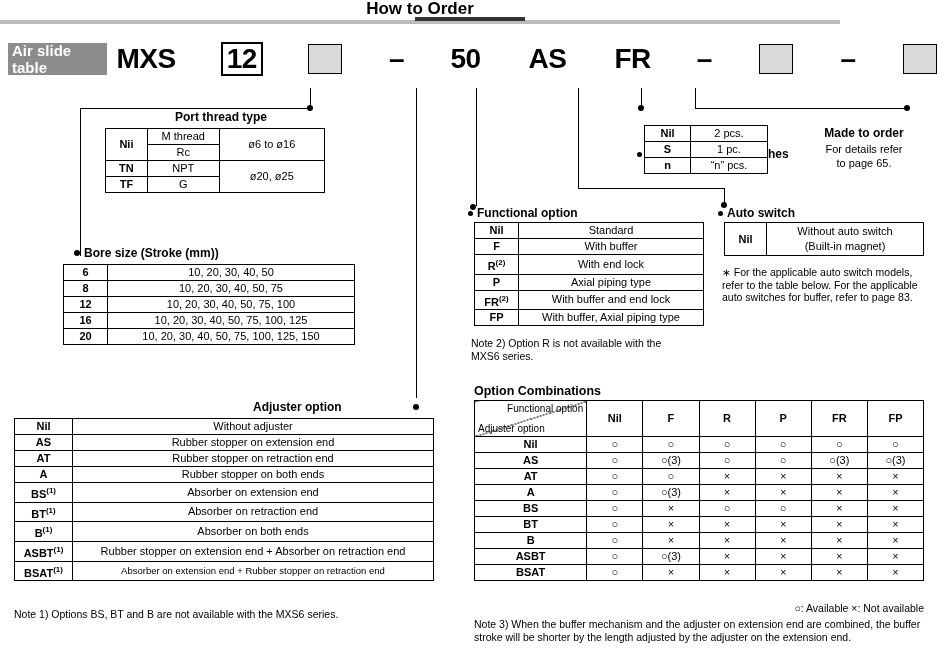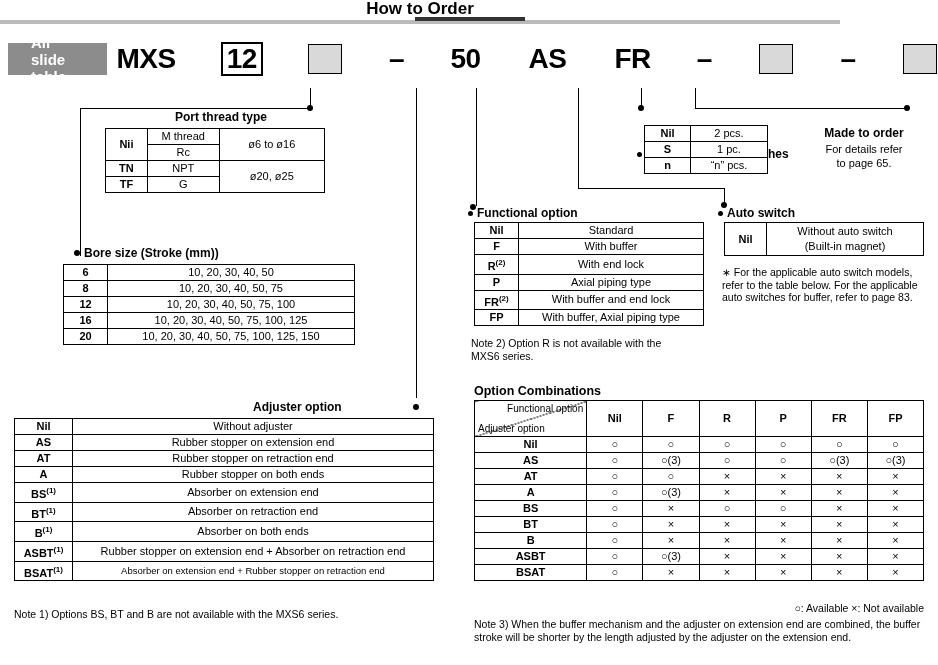--- a/index.html
+++ b/index.html
@@ -23,21 +23,21 @@
   }
   .howto-rule { height:4px; background:#bbb; margin-top:2px; }
   .howto-rule-dark {
     position:absolute; left:415px; top:17px; width:110px; height:4px; background:#333;
   }
 
   
   .code-row { position:absolute; left:8px; top:38px; height:42px; display:flex; align-items:center; }
   .gray-label {
     background:#8c8c8c; color:#fff; font-size:15px; font-weight:bold;
-    padding:7px 23px; letter-spacing:0px; margin-right:10px;
+    padding:7px 4px; letter-spacing:0px; margin-right:10px;
     height:32px; display:flex; align-items:center;
   }
   .code-txt {
     font-size:28px; font-weight:bold; line-height:30px; letter-spacing:-0.5px;
   }
   .code-box {
     border:1px solid #000; background:#d9d9d9; width:34px; height:30px; margin:0 1px;
   }
   .code-item { display:flex; align-items:center;gap:44px; }
   .dash { font-size:28px; font-weight:bold; padding:0 2px; }

